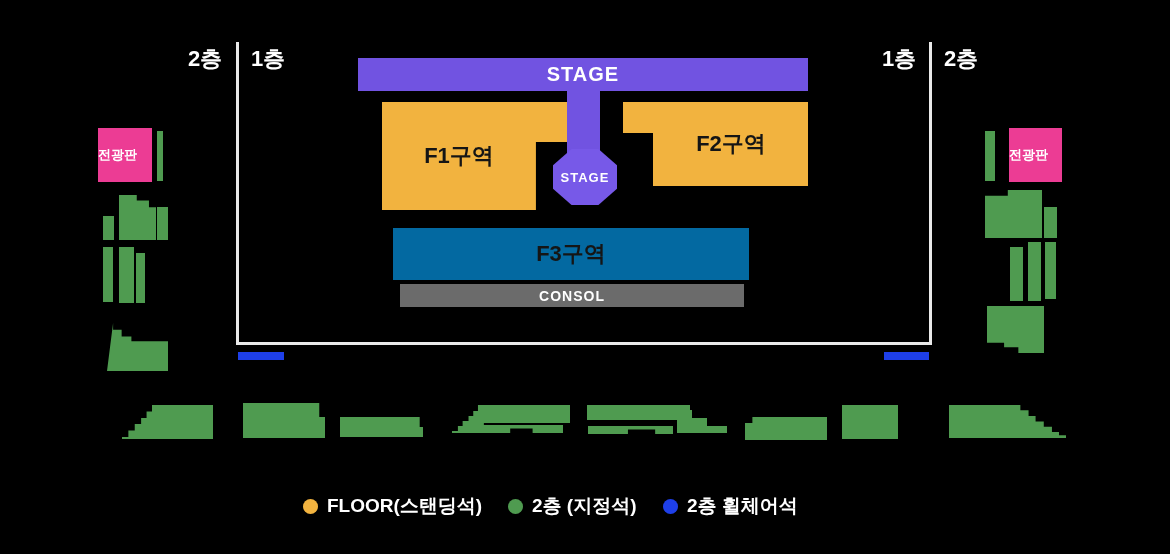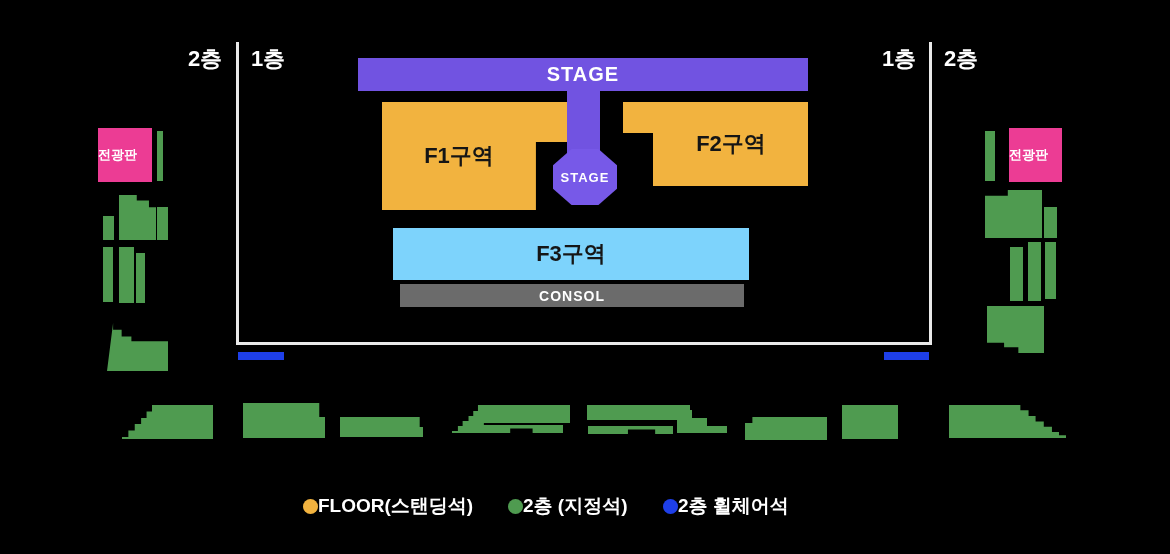--- a/index.html
+++ b/index.html
@@ -19,21 +19,21 @@
   .octagon{clip-path:polygon(29% 0,71% 0,100% 29%,100% 71%,71% 100%,29% 100%,0 71%,0 29%);
     display:flex;align-items:center;justify-content:center;
     color:#fff;font-size:13px;font-weight:700;letter-spacing:1px;}
   .floor-sec{display:flex;align-items:center;justify-content:center;
     color:#151515;font-size:22px;font-weight:700;}
   .consol{display:flex;align-items:center;justify-content:center;
     color:#fff;font-size:14px;font-weight:700;letter-spacing:1px;}
   .screen{display:flex;align-items:center;justify-content:flex-start;
     color:#fff;font-size:13px;font-weight:700;}
   .seat{}
-  .legend-item{display:flex;align-items:center;height:24px;}
+  .legend-item{display:flex;align-items:center;gap:9px;height:24px;}
   .legend-dot{width:15px;height:15px;border-radius:50%;flex:0 0 auto;}
   .legend-text{color:#fff;font-size:19px;font-weight:700;white-space:nowrap;}
 </style>
 </head>
 <body>
 
 <div id="canvas">
 
   <div class="abs vline" style="left:236px;top:42px;width:3px;height:303px;"></div>
   <div class="abs vline" style="left:929px;top:42px;width:3px;height:303px;"></div>
@@ -51,21 +51,21 @@
   <div class="abs octagon" style="left: 553px; top: 149px; width: 64px; height: 56px; background-color: rgb(119, 89, 232);">
     <span>STAGE</span>
   </div>
 
   <div class="abs floor-sec" style="left: 358px; top: 102px; width: 185px; height: 108px; padding-right: 31px; clip-path: polygon(0px 0px, 100% 0px, 100% 37%, 83.2% 37%, 83.2% 100%, 0px 100%); background-color: rgb(242, 179, 63); margin-left: 24px;">
     <span>F1구역</span>
   </div>
   <div class="abs floor-sec" style="left: 623px; top: 102px; width: 185px; height: 84px; padding-left: 31px; clip-path: polygon(0px 0px, 100% 0px, 100% 100%, 16.2% 100%, 16.2% 37%, 0px 37%); background-color: rgb(242, 179, 63);">
     <span>F2구역</span>
   </div>
-  <div class="abs floor-sec" style="left: 393px; top: 228px; width: 356px; height: 52px; background-color: #7dd3fc;">
+  <div class="abs floor-sec" style="left: 393px; top: 228px; width: 356px; height: 52px; background-color: #0369a1;">
     <span>F3구역</span>
   </div>
 
   <div class="abs consol" style="left: 400px; top: 284px; width: 344px; height: 23px; background-color: rgb(107, 107, 107);">
     <span>CONSOL</span>
   </div>
 
   <div class="abs screen" style="left: 98px; top: 128px; width: 54px; height: 54px; background-color: rgb(236, 60, 148);">
     <span>전광판</span>
   </div>

